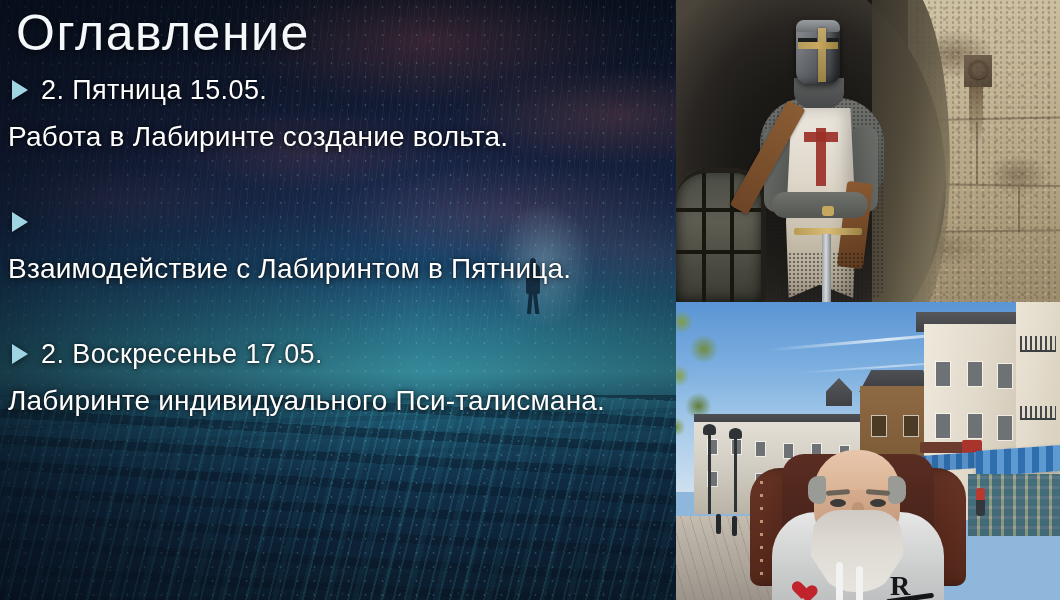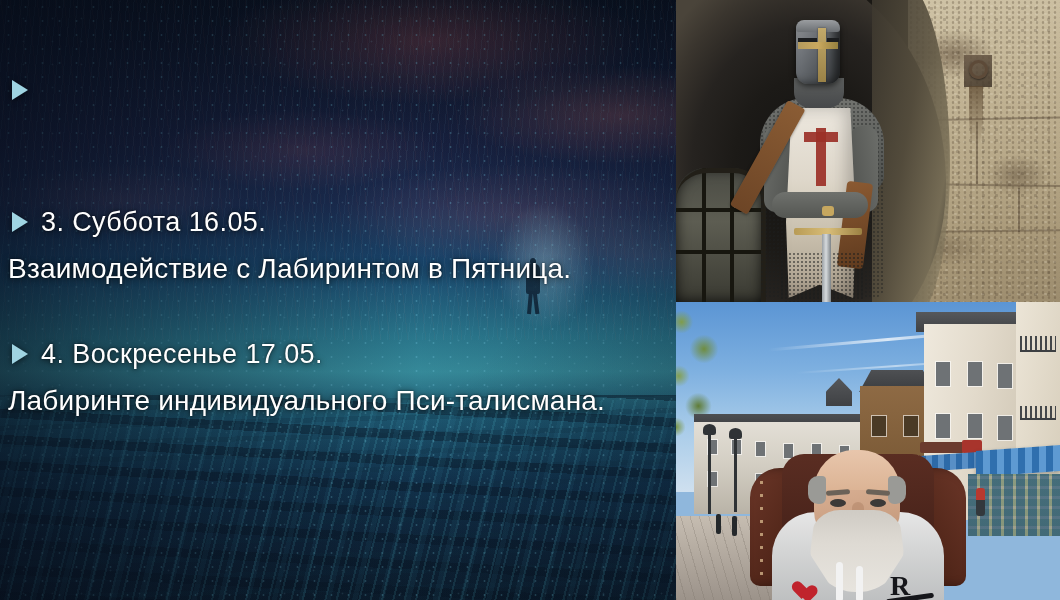--- a/index.html
+++ b/index.html
@@ -627,42 +627,44 @@
       <span class="w-head"></span>
       <span class="w-body"></span>
       <span class="w-leg-l"></span>
       <span class="w-leg-r"></span>
     </div>
 
     <div class="bg-vignette"></div>
 
     <div class="content">
 
+      <div class="slide-title">Оглавление</div>
 
       <div class="toc">
 
+
+        <div class="toc-item">
+          <div class="toc-head">
+            <span class="bullet"></span>
+            <span class="toc-head-text">2. Пятница 15.05.</span>
+          </div>
+          <div class="toc-desc">Работа в Лабиринте создание вольта.</div>
+        </div>
 
         <div class="toc-item">
           <div class="toc-head">
             <span class="bullet"></span>
           </div>
+          <div class="toc-desc">Взаимодействие с Лабиринтом в Пятница.</div>
         </div>
 
         <div class="toc-item">
           <div class="toc-head">
             <span class="bullet"></span>
-            <span class="toc-head-text">3. Суббота 16.05.</span>
-          </div>
-          <div class="toc-desc">Взаимодействие с Лабиринтом в Пятница.</div>
-        </div>
-
-        <div class="toc-item">
-          <div class="toc-head">
-            <span class="bullet"></span>
-            <span class="toc-head-text">4. Воскресенье 17.05.</span>
+            <span class="toc-head-text">2. Воскресенье 17.05.</span>
           </div>
           <div class="toc-desc">Лабиринте индивидуального Пси-талисмана.</div>
         </div>
 
       </div>
     </div>
   </div>
 
   <div class="right-col">
 

